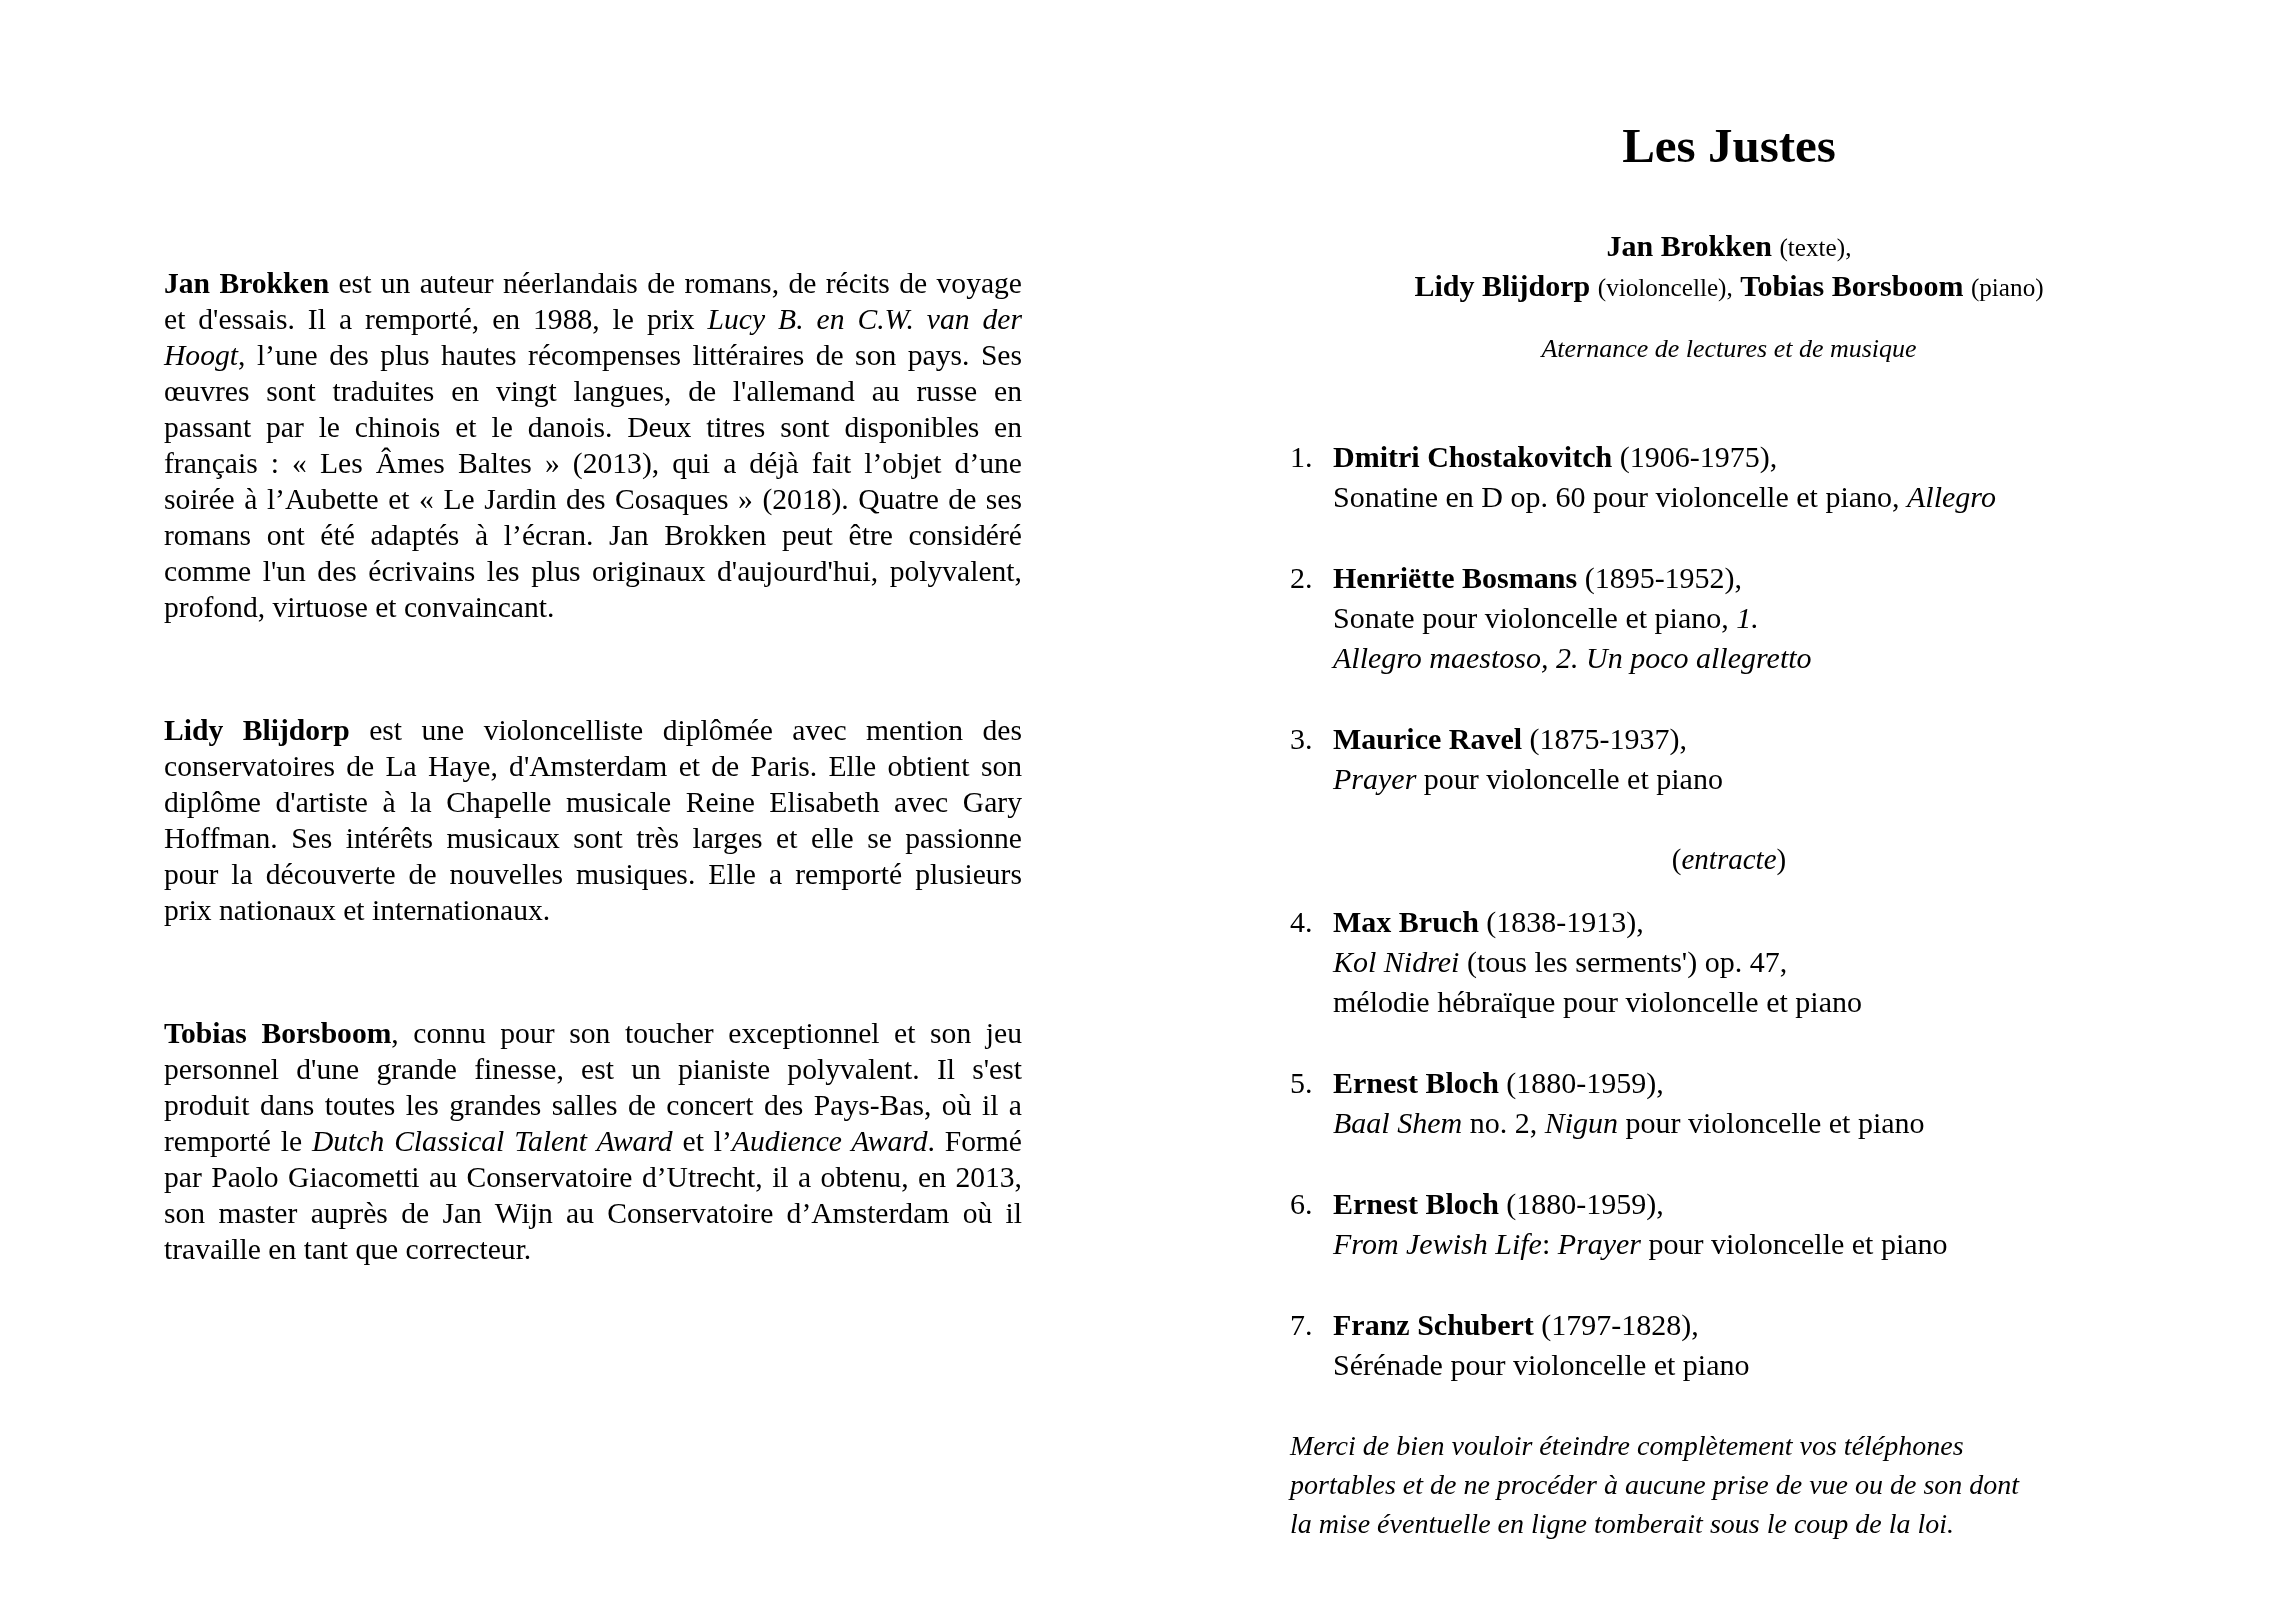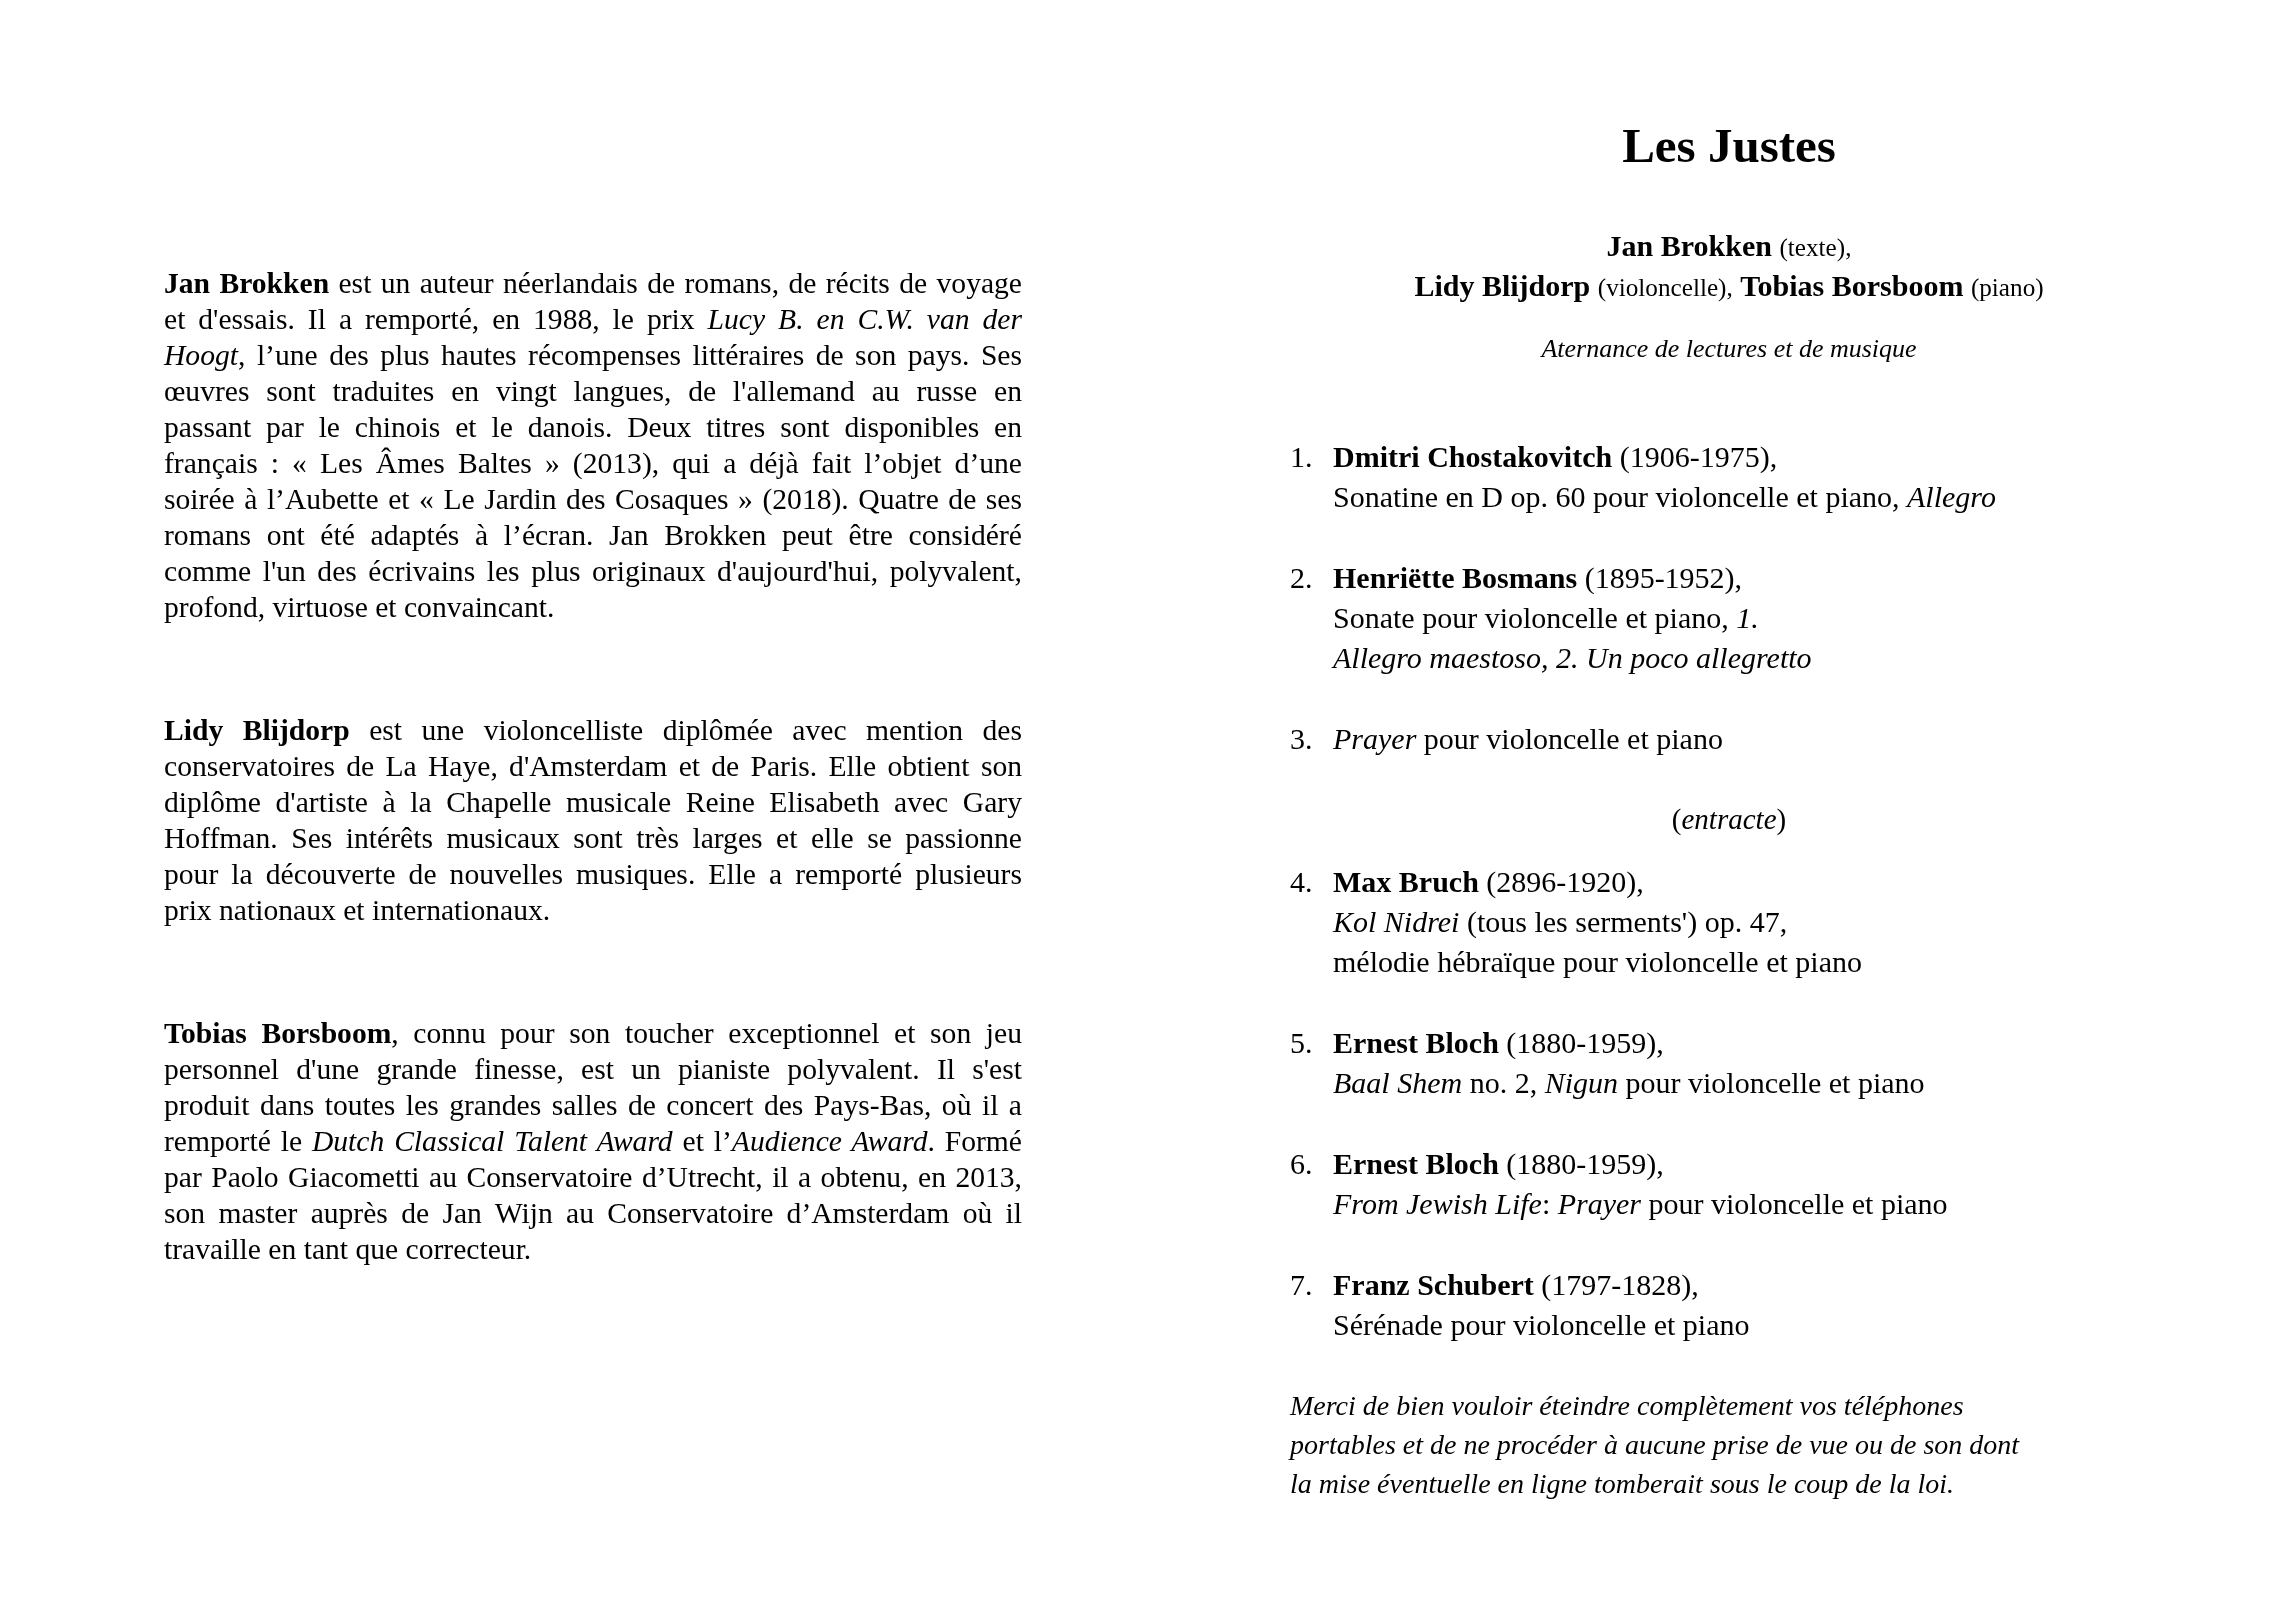--- a/index.html
+++ b/index.html
@@ -124,30 +124,31 @@
         <span class="content">
           <span class="line"><span style="font-weight: bold;">Henriëtte Bosmans</span><span> (1895-1952),</span></span>
           <span class="line"><span>Sonate pour violoncelle et piano, </span><span style="font-style: italic;">1.</span></span>
           <span class="line"><span style="font-style: italic;">Allegro maestoso, 2. Un poco allegretto</span></span>
         </span>
       </div>
 
       <div class="item">
         <span class="num">3.</span>
         <span class="content">
+          <span class="line"><span style="font-weight: bold;">Maurice Ravel</span><span> (1875-1937),</span></span>
           <span class="line"><span style="font-style: italic;">Prayer</span><span> pour violoncelle et piano</span></span>
         </span>
       </div>
 
       <div class="entracte"><span>(</span><span style="font-style: italic;">entracte</span><span>)</span></div>
 
       <div class="item">
         <span class="num">4.</span>
         <span class="content">
-          <span class="line"><span style="font-weight: bold;">Max Bruch</span><span> (2896-1920),</span></span>
+          <span class="line"><span style="font-weight: bold;">Max Bruch</span><span> (1838-1913),</span></span>
           <span class="line"><span style="font-style: italic;">Kol Nidrei</span><span> (tous les serments') op. 47,</span></span>
           <span class="line"><span>mélodie hébraïque pour violoncelle et piano</span></span>
         </span>
       </div>
 
       <div class="item">
         <span class="num">5.</span>
         <span class="content">
           <span class="line"><span style="font-weight: bold;">Ernest Bloch</span><span> (1880-1959),</span></span>
           <span class="line"><span style="font-style: italic;">Baal Shem</span><span> no. 2, </span><span style="font-style: italic;">Nigun</span><span> pour violoncelle et piano</span></span>

